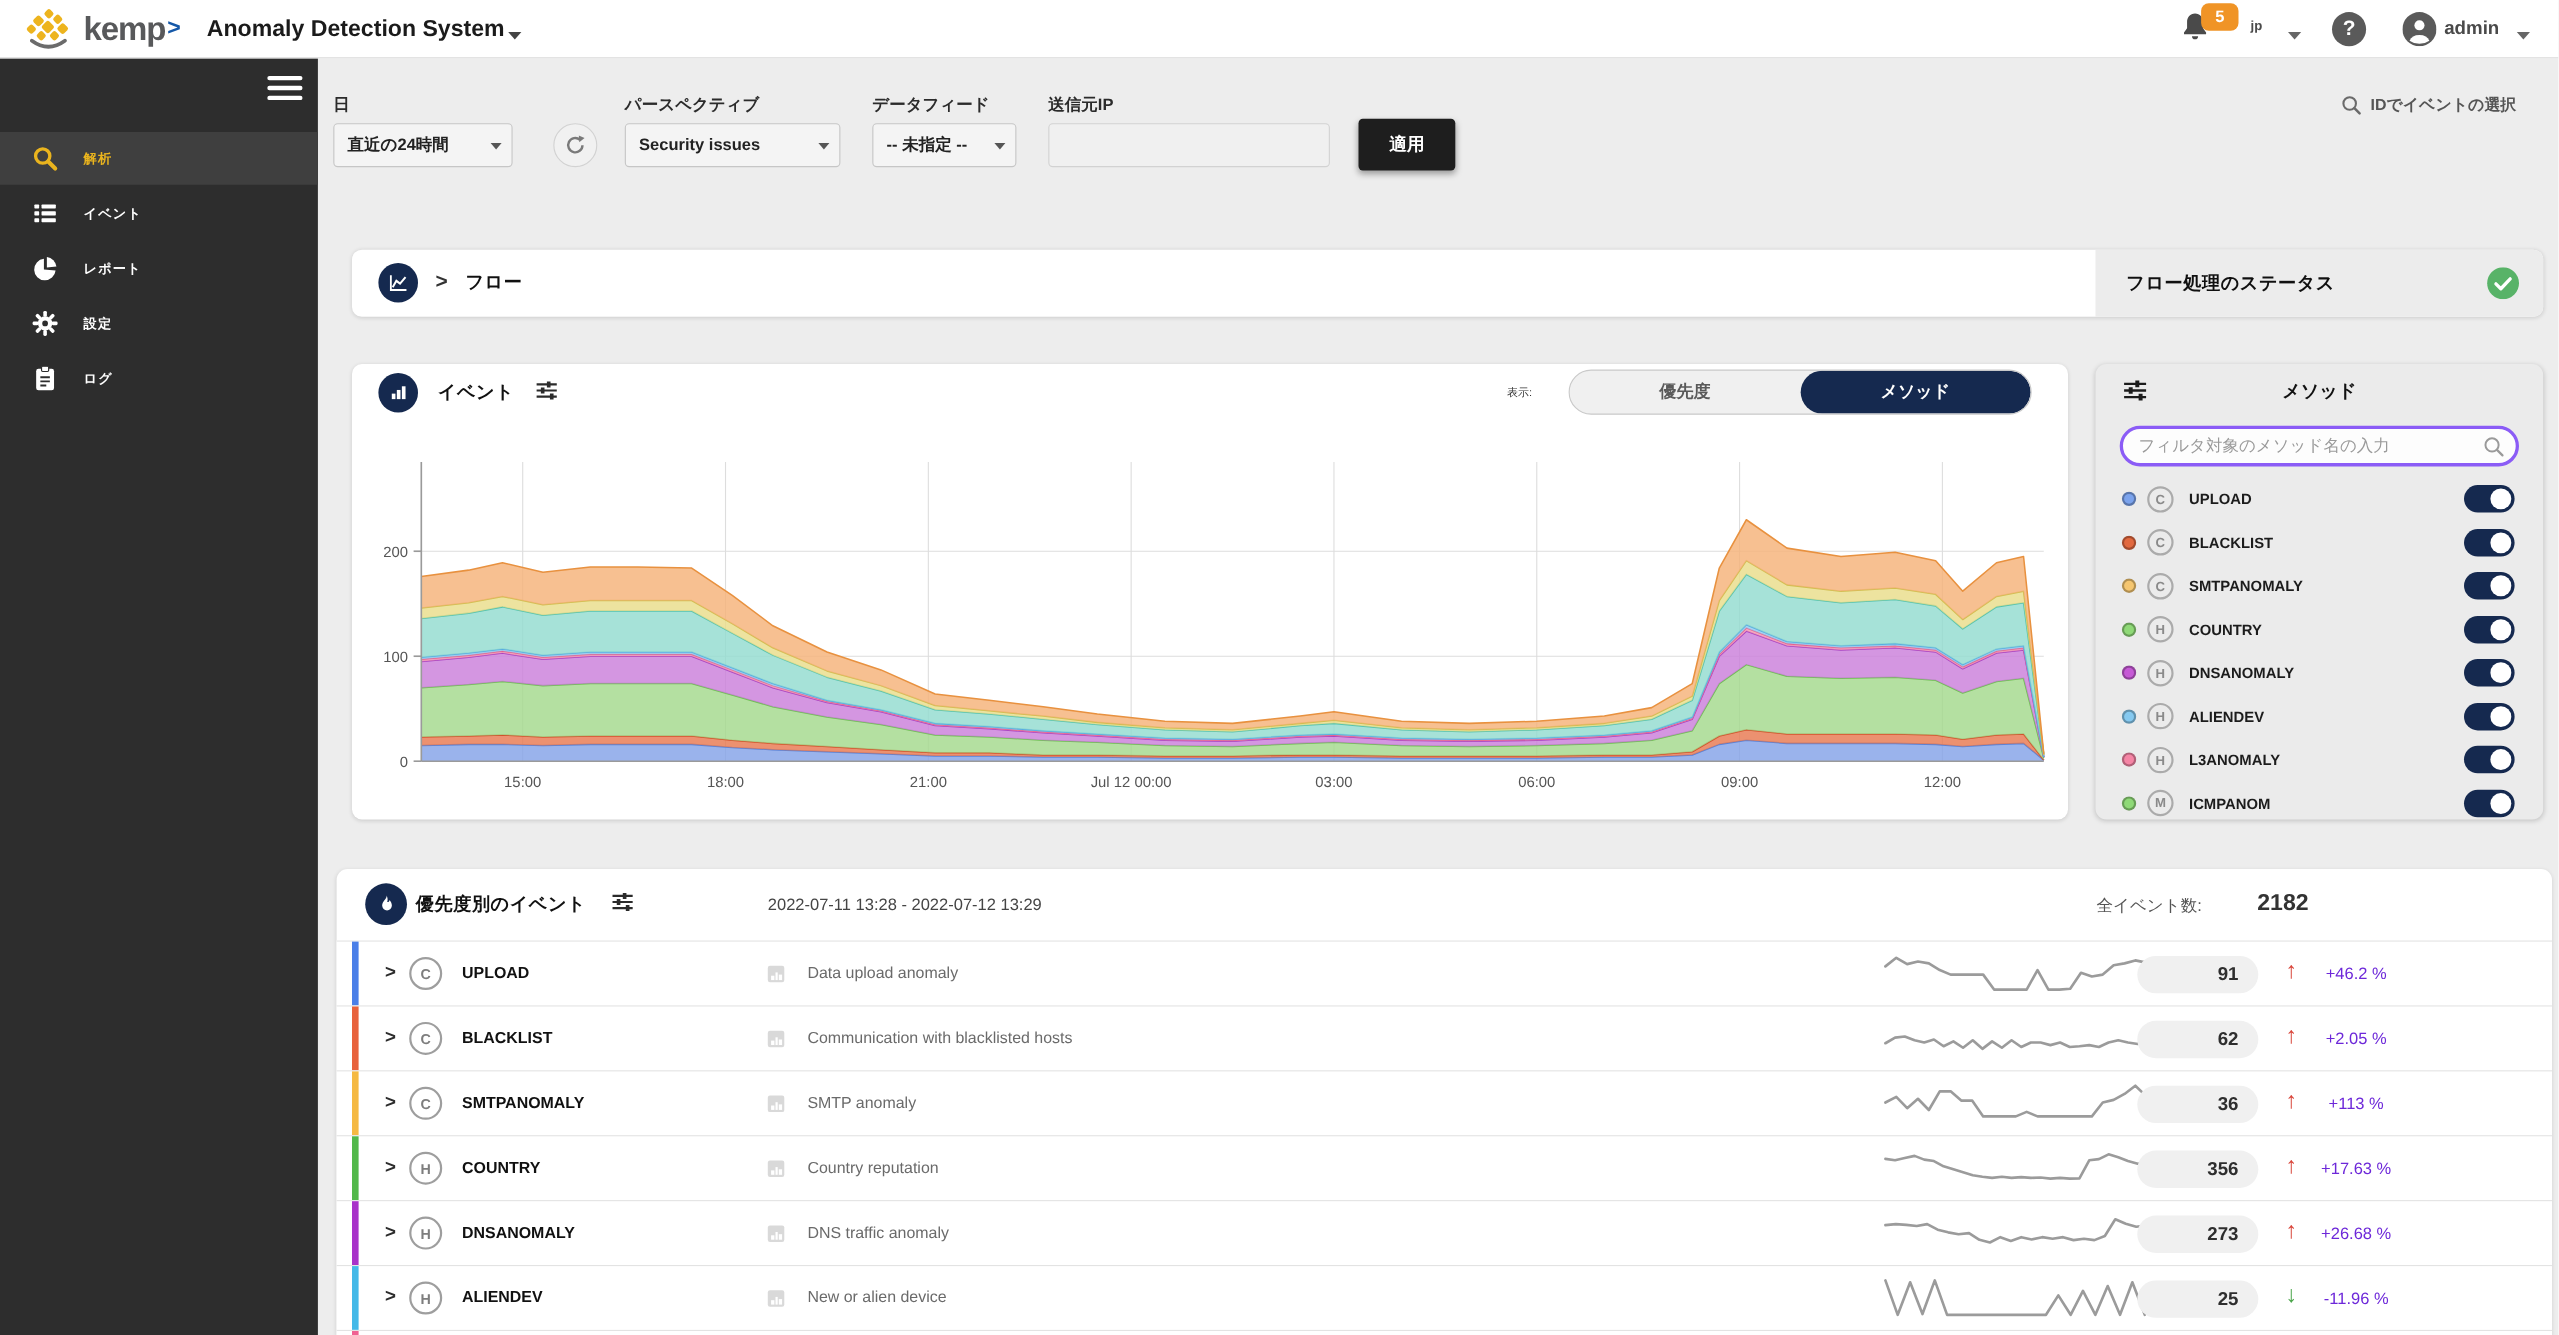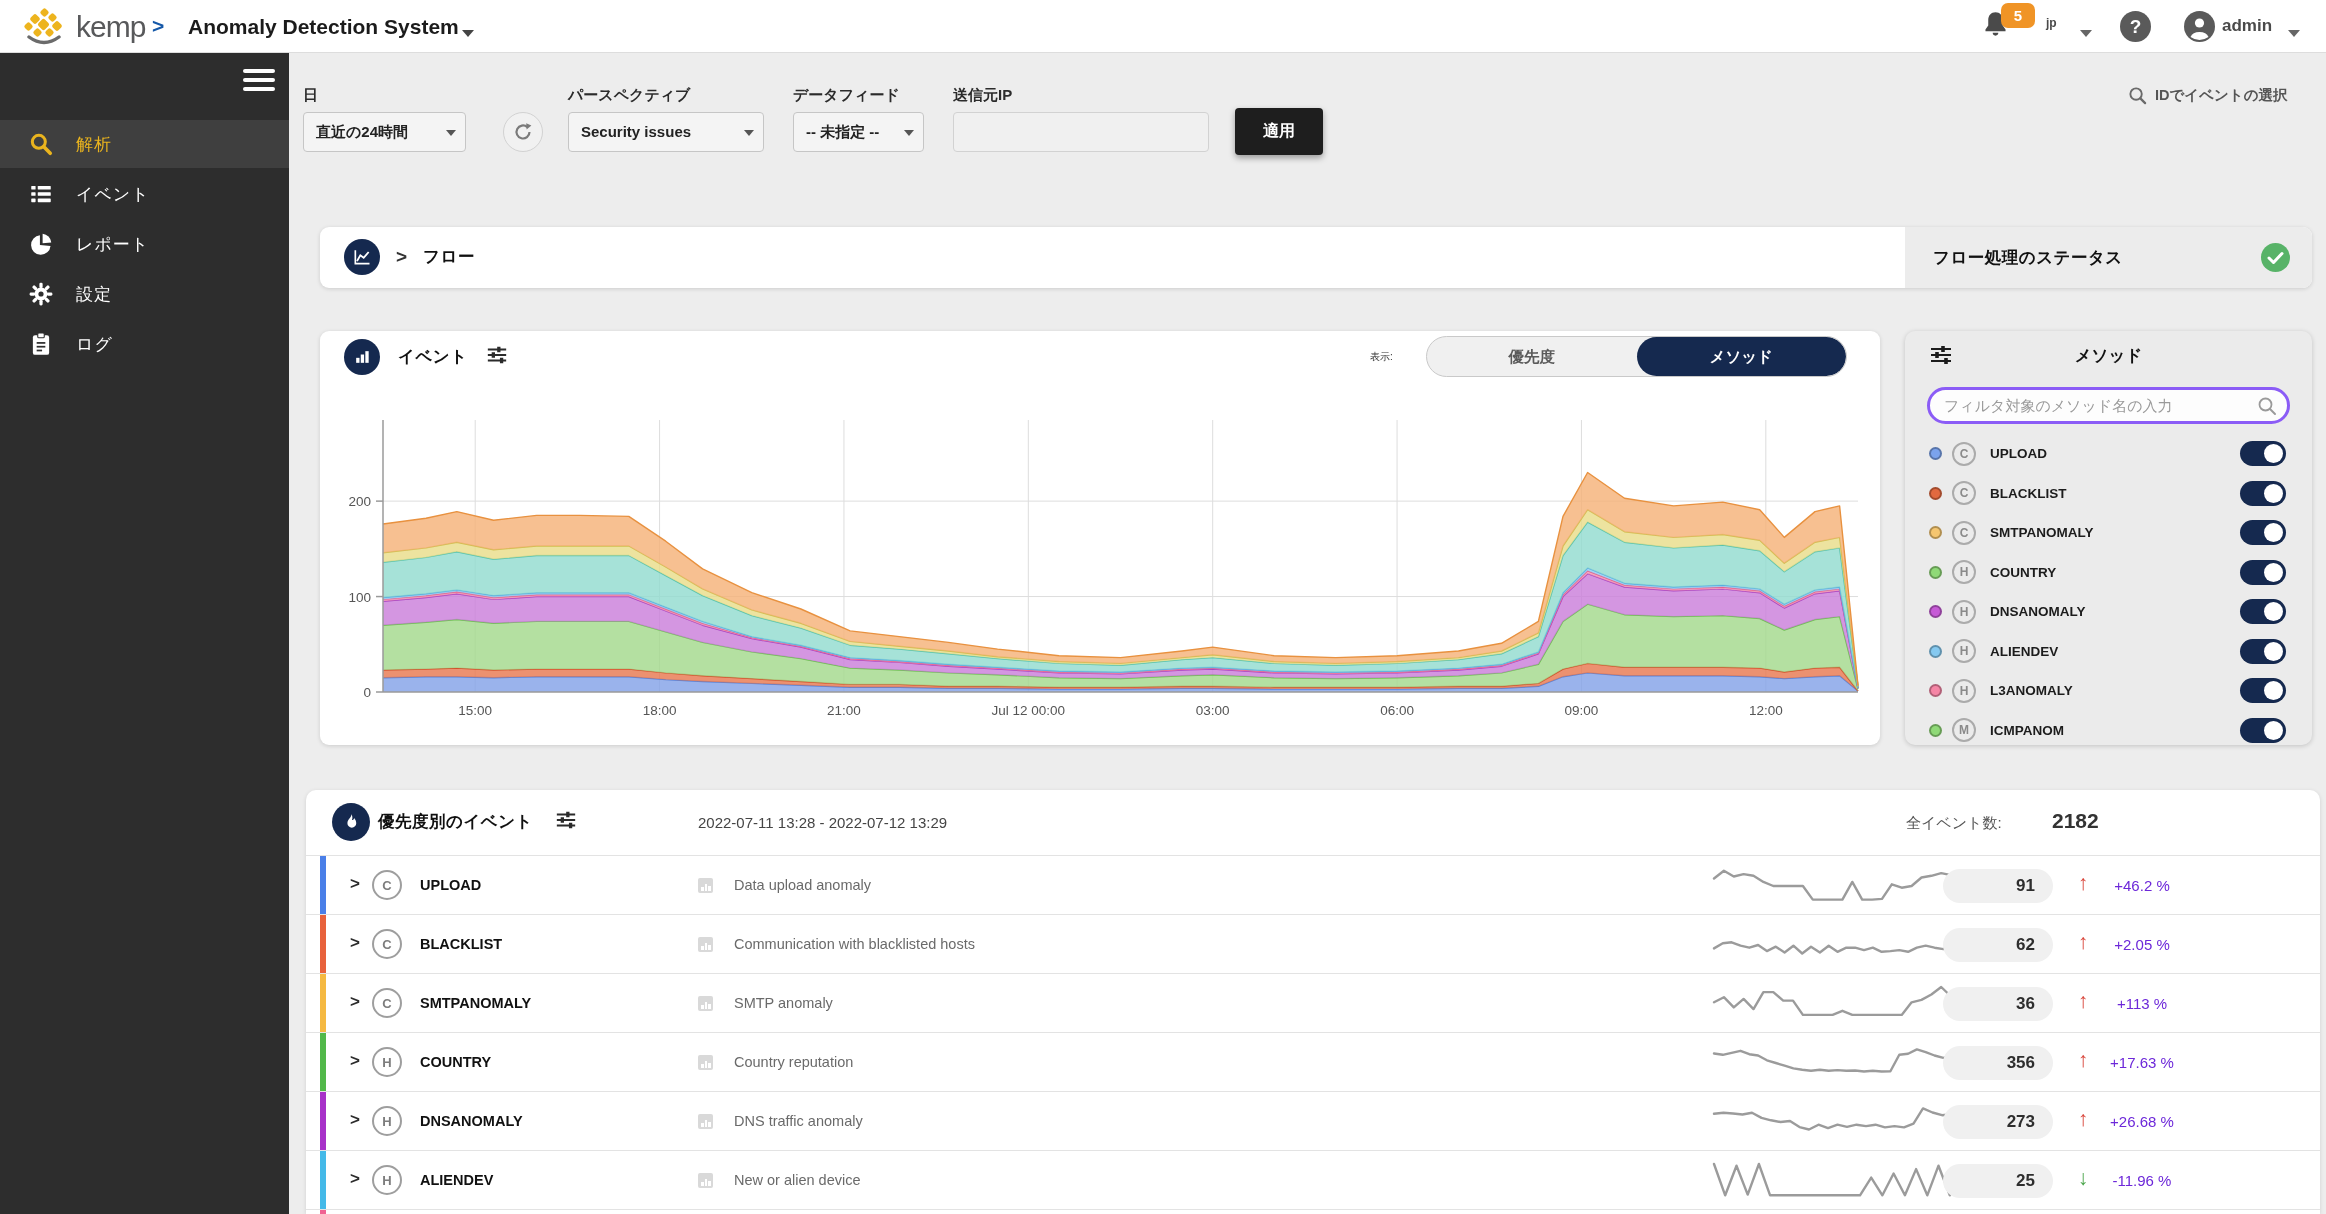--- a/index.html
+++ b/index.html
@@ -2,21 +2,21 @@
 <html><head>
 <meta charset="utf-8">
 <style>
   * { box-sizing: border-box; margin: 0; padding: 0; }
   html,body { background:#fff; font-family:"Liberation Sans", sans-serif; }
   #app { position:relative; width:2326px; height:1214px; background:#ededed; overflow:hidden; }
 
   
   .topbar { position:absolute; left:0; top:0; width:2326px; height:53px; background:#fff; border-bottom:1px solid #ddd; z-index:30; }
   .logo-box { position:absolute; left:22px; top:7px; display:flex; align-items:center; }
-  .logo-text { font-size:30px; font-weight:400; color:#58595b; letter-spacing:-1px; margin-left:8px; }
+  .logo-text { font-size:30px; font-weight:700; color:#58595b; letter-spacing:-1px; margin-left:8px; }
   .crumb-chev { position:absolute; left:152px; top:14px; color:#1558a8; font-size:21px; font-weight:700; }
   .app-title { position:absolute; left:188px; top:15px; font-size:21px; font-weight:700; color:#1b1b1b; }
   .title-caret { position:absolute; left:462px; top:23px; }
   .caret-down { width:0; height:0; border-left:6px solid transparent; border-right:6px solid transparent; border-top:7px solid #444; display:inline-block; }
   .bell-wrap { position:absolute; left:1982px; top:10px; }
   .notif-badge { position:absolute; left:2001px; top:3px; min-width:34px; height:25px; background:#f09426; border-radius:7px; color:#fff; font-weight:700; font-size:15px; text-align:center; line-height:25px; }
   .lang { position:absolute; left:2046px; top:16px; font-size:12px; font-weight:700; color:#4a4a4a; }
   .lang-caret { position:absolute; left:2080px; top:23px; }
   .help-circle { position:absolute; left:2120px; top:11px; width:31px; height:31px; border-radius:50%; background:#5a5a5a; color:#fff; font-weight:700; font-size:19px; text-align:center; line-height:31px; }
   .avatar { position:absolute; left:2184px; top:11px; }
@@ -24,21 +24,21 @@
   .user-caret { position:absolute; left:2288px; top:23px; }
 
   
   .sidebar { position:absolute; left:0; top:53px; width:289px; height:1161px; background:#2d2d2d; z-index:20; }
   .hamburger { position:absolute; left:243px; top:16px; width:32px; cursor:pointer; }
   .hamburger div { height:4px; background:#fff; border-radius:2px; margin-bottom:5px; }
   .nav-list { position:absolute; left:0; top:67px; width:289px; }
   .nav-item { height:48px; margin-bottom:2px; display:flex; align-items:center; color:#fff; padding-left:28px; cursor:pointer; }
   .nav-item.active { background:#3f3f3f; color:#eab41e; }
   .nav-icon { width:34px; height:26px; display:flex; align-items:center; }
-  .nav-label { font-size:17px; font-weight:400; margin-left:14px; letter-spacing:1px;text-align:right; }
+  .nav-label { font-size:12px; font-weight:700; margin-left:14px; letter-spacing:1px;text-align:right; }
 
   
   .flt-label { position:absolute; font-size:15px; font-weight:600; color:#2b2b2b; }
   .select { position:absolute; height:40px; background:#f4f4f4; border:1px solid #c6c6c6; border-radius:4px; font-size:15px; font-weight:600; color:#222; line-height:38px; padding:0 26px 0 12px; cursor:pointer; }
   .sel-caret { position:absolute; right:9px; top:17px; width:0; height:0; border-left:5px solid transparent; border-right:5px solid transparent; border-top:6px solid #555; }
   .refresh-btn { position:absolute; left:503px; top:112px; width:40px; height:40px; border-radius:50%; background:#f1f1f1; border:1px solid #d2d2d2; display:flex; align-items:center; justify-content:center; cursor:pointer; }
   .text-input { position:absolute; left:953px; top:112px; width:256px; height:40px; background:#f0f0f0; border:1px solid #d2d2d2; border-radius:4px; font-size:15px; padding:0 10px; }
   .apply-btn { position:absolute; left:1235px; top:108px; width:88px; height:47px; background:#1e1e1e; color:#fff; border:none; border-radius:4px; font-size:16px; font-weight:700; box-shadow:0 3px 6px rgba(0,0,0,.35); cursor:pointer; font-family:inherit; }
   .id-select { position:absolute; left:2128px; top:86px; display:flex; align-items:center; gap:8px; cursor:pointer; }
   .id-select span { font-size:14.5px; font-weight:700; color:#555; }

